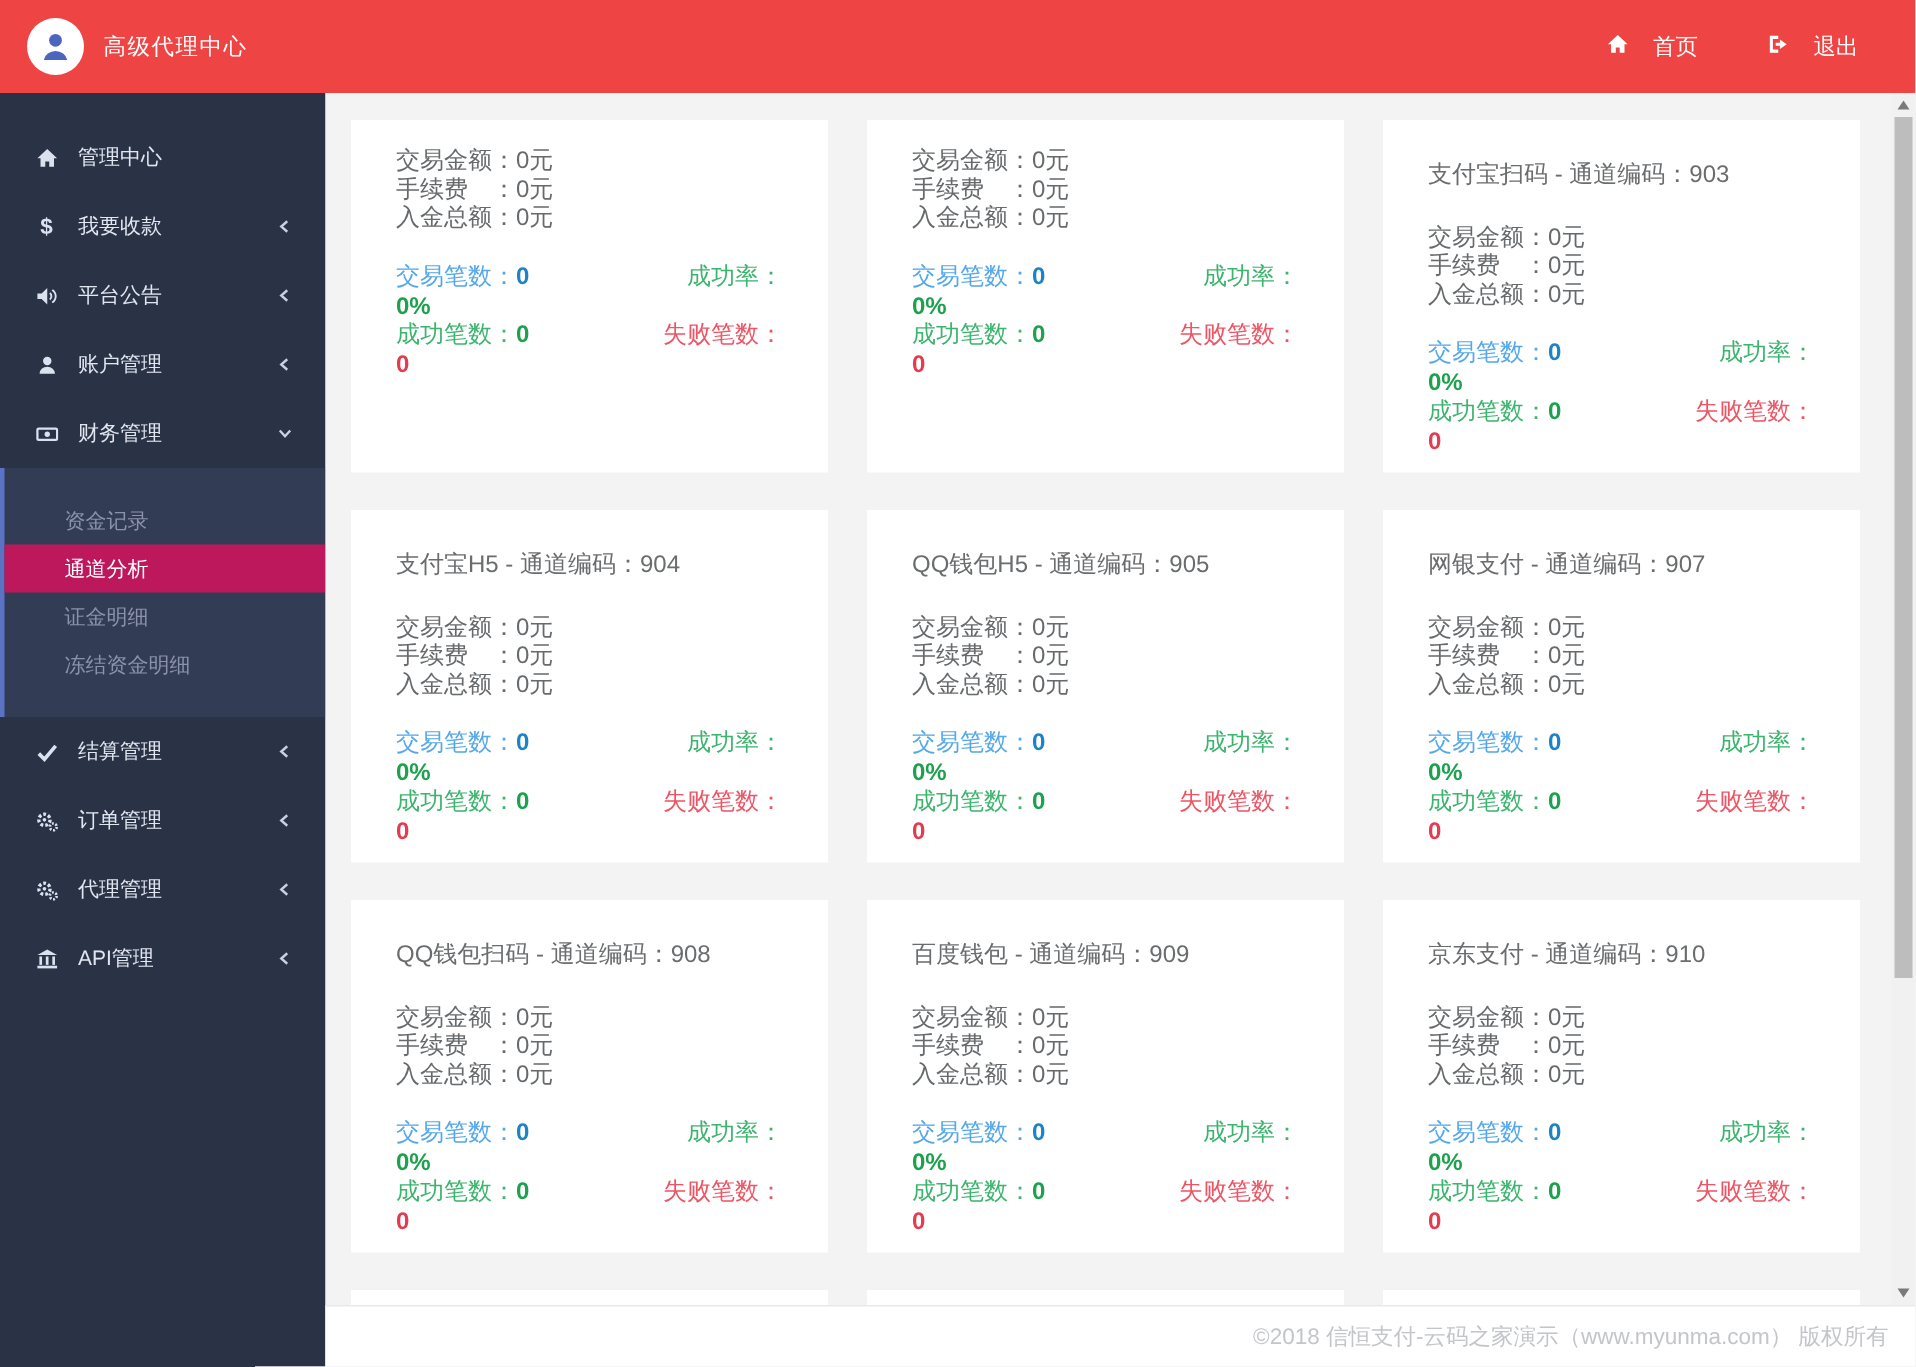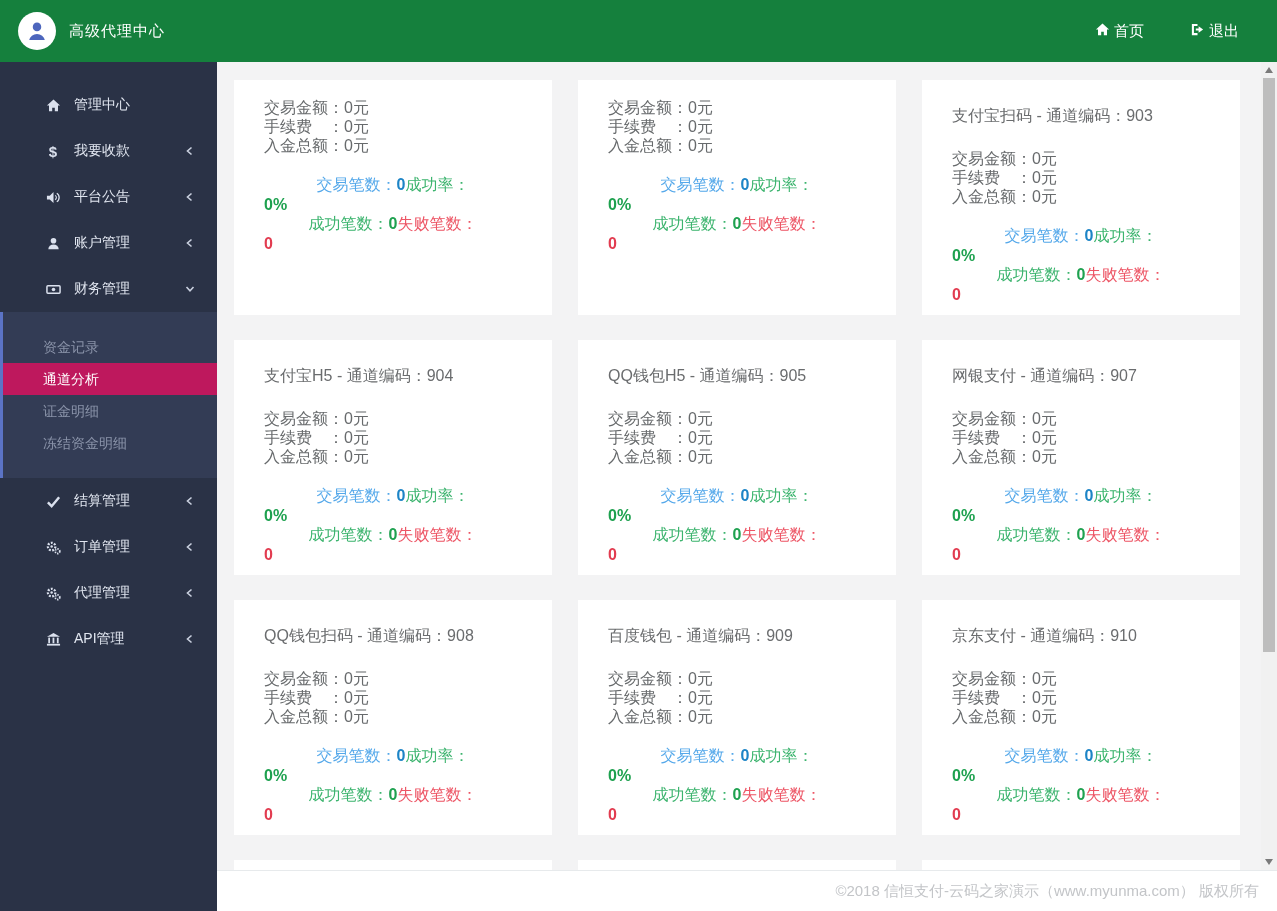--- a/index.html
+++ b/index.html
@@ -7,47 +7,47 @@
   html,body { width:1277px; height:911px; }
   body {
     font-family: "Liberation Sans", "DejaVu Sans", sans-serif;
     overflow: hidden;
     background:#f3f3f4;
   }
   .app { width:1277px; height:911px; display:flex; flex-direction:column; overflow:hidden; }
 
   
   .topbar {
-    flex:0 0 62px; height:62px; background:#15803d;
+    flex:0 0 62px; height:62px; background:#ef4444;
     display:flex; align-items:center; justify-content:space-between;
     padding:0 38px 0 18px;
   }
   .brand { display:flex; align-items:center; gap:13px; }
   .logo {
     width:38px; height:38px; border-radius:50%; background:#ffffff;
     display:flex; align-items:center; justify-content:center;
   }
   .logo svg { color:#4d66bd; }
   .brand-title { color:#ffffff; font-size:15px; letter-spacing:1px; }
   .top-nav { display:flex; gap:46px; }
   .top-nav a {
     color:#ffffff; font-size:15px; text-decoration:none; cursor:pointer;
-    display:flex; align-items:center; gap:4px;
+    display:flex; align-items:center; gap:16px;
   }
   .top-nav svg { color:#ffffff; }
 
   
   .shell { flex:1; display:flex; min-height:0; }
 
   
   .sidebar { flex:0 0 217px; width:217px; background:#2a3246; padding-top:20px; overflow:hidden; }
   .side-list { list-style:none; }
   .side-item {
     height:46px; display:flex; align-items:center;
-    padding:0 22px; font-size:14px; color:#e1e6f0; cursor:pointer;margin-left:22px;
+    padding:0 22px; font-size:14px; color:#e1e6f0; cursor:pointer;
   }
   .side-item .ic { width:18px; margin-right:12px; display:inline-flex; justify-content:center; color:#dbe1ee; }
   .side-item .ic svg { width:15px; height:15px; display:block; }
   .side-item .dollar { font-weight:bold; font-size:15px; }
   .side-item .lbl { flex:1; }
   .chev { display:inline-flex; color:#c9d0df; }
   .chev svg { width:10px; height:10px; display:block; }
   .submenu-block {
     background:#333c55; border-left:3px solid #5b73c5; padding:19px 0; list-style:none;
   }
@@ -61,21 +61,21 @@
   .main { flex:1; position:relative; display:flex; flex-direction:column; background:#f3f3f4; min-width:0; }
   .scroll-area { flex:1; overflow:hidden; padding:18px 37px 0 17px; }
   .grid { display:grid; grid-template-columns:repeat(3, 1fr); gap:25px 26px; }
   .card {
     background:#ffffff; height:235px; overflow:hidden;
     padding:18px 30px 16px 30px; color:#676a6c;
   }
   .card-title { font-size:16px; font-weight:400; color:#6a6c6e; margin:8px 0 22px; }
   .amounts { font-size:16px; line-height:19px; margin-bottom:20px; }
   .stats { font-size:16px; line-height:19.5px; }
-  .stat-row { display:flex; justify-content:center; }
+  .stat-row { display:flex; justify-content:space-between; }
   .stat b { font-weight:700; }
   .c-blue  { color:#54a8ea; }
   .c-blue b { color:#1c84c6; }
   .c-green { color:#3cb46e; }
   .c-green b { color:#1ea14f; }
   .c-red   { color:#ed5565; }
   .v-green { color:#1ea14f; font-weight:700; }
   .v-red   { color:#e23c50; font-weight:700; }
 
   

